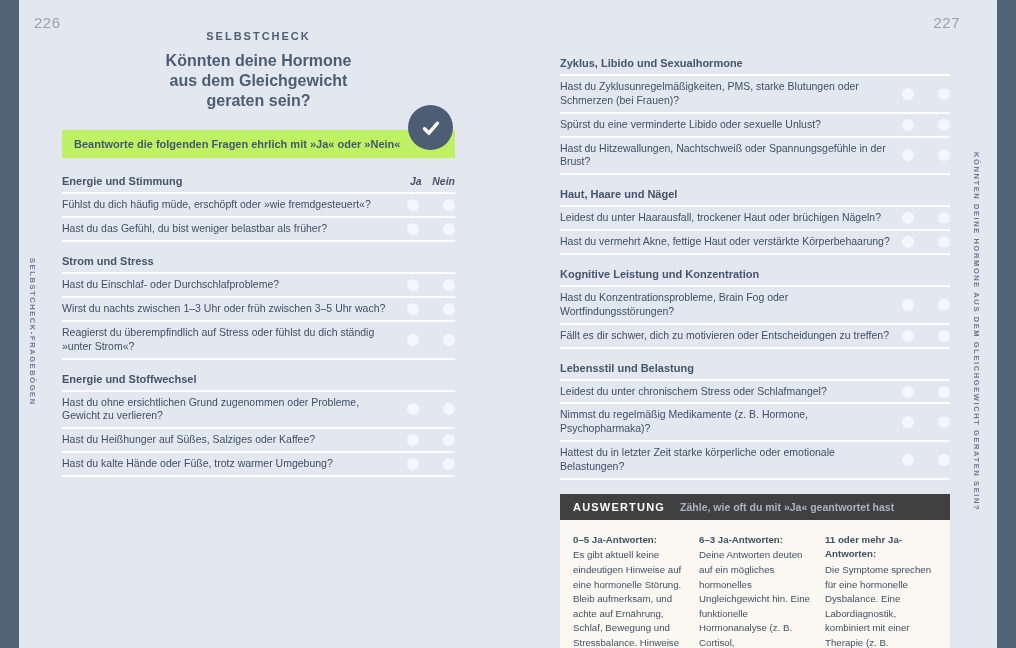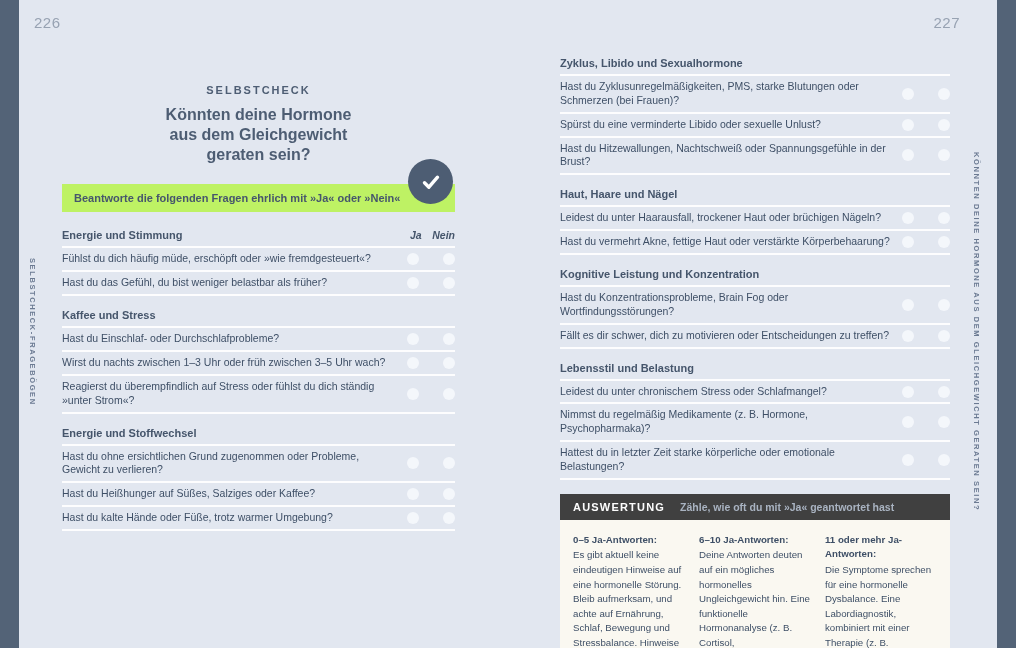--- a/index.html
+++ b/index.html
@@ -19,21 +19,21 @@
     position:absolute;writing-mode:vertical-rl;
     font-size:7.5px;font-weight:bold;letter-spacing:1.6px;color:#6b7a92;
     white-space:nowrap;
   }
   .spine-text.left{left:28px;top:258px;}
   .spine-text.right{left:972px;top:152px;}
 
   .left-page{position:absolute;left:62px;top:0;width:393px;}
   .right-page{position:absolute;left:560px;top:0;width:390px;}
 
-  .kicker{margin-top:84px;text-align:center;font-size:11px;font-weight:bold;
+  .kicker{margin-top:30px;text-align:center;font-size:11px;font-weight:bold;
     letter-spacing:2px;color:#4e5e74;}
   .title{margin-top:9px;text-align:center;font-size:16px;font-weight:bold;
     line-height:1.26;color:#4d5d73;}
   .instruction-bar{position:relative;margin-top:19px;background:#bef264;
     padding:8px 12px;font-size:11px;font-weight:bold;color:#46566c;}
   .check-badge{position:absolute;right:2px;top:-25px;width:45px;height:45px;
     border-radius:50%;background:#4d5d73;display:flex;align-items:center;justify-content:center;}
   .check-badge svg{width:24px;height:24px;}
 
   .section{margin-top:13px;}
@@ -106,21 +106,21 @@
       <span class="qtext">Hast du das Gefühl, du bist weniger belastbar als früher?</span>
       <span class="answers">
           <span class="dot"></span>
           <span class="dot"></span>
         </span>
     </div>
   </div>
 
   <div class="section">
     <div class="shead">
-      <span class="stitle">Kaffee und Stress</span>
+      <span class="stitle">Strom und Stress</span>
     </div>
     <div class="qrow">
       <span class="qtext">Hast du Einschlaf- oder Durchschlafprobleme?</span>
       <span class="answers">
           <span class="dot"></span>
           <span class="dot"></span>
         </span>
     </div>
     <div class="qrow">
       <span class="qtext">Wirst du nachts zwischen 1–3 Uhr oder früh zwischen 3–5 Uhr wach?</span>
@@ -265,21 +265,21 @@
   <div class="eval-header">
     <span class="eval-label">AUSWERTUNG</span>
     <span class="eval-subtitle">Zähle, wie oft du mit »Ja« geantwortet hast</span>
   </div>
   <div class="eval-body">
     <div class="eval-col">
       <div class="col-head">0–5 Ja-Antworten:</div>
       <div>Es gibt aktuell keine eindeutigen Hinweise auf eine hormonelle Störung. Bleib aufmerksam, und achte auf Ernährung, Schlaf, Bewegung und Stressbalance. Hinweise zur Unterstützung der einzelnen Hormone findest du auf S. 143ff.</div>
     </div>
     <div class="eval-col">
-      <div class="col-head">6–10 Ja-Antworten:</div>
+      <div class="col-head">6–3 Ja-Antworten:</div>
       <div>Deine Antworten deuten auf ein mögliches hormonelles Ungleichgewicht hin. Eine funktionelle Hormonanalyse (z. B. Cortisol, Schilddrüsenhormone, Geschlechtshormone, Insulin, DHEA) könnte Klarheit bringen.</div>
     </div>
     <div class="eval-col">
       <div class="col-head">11 oder mehr Ja-Antworten:</div>
       <div>Die Symptome sprechen für eine hormonelle Dysbalance. Eine Labordiagnostik, kombiniert mit einer Therapie (z. B. Ernährung, Stressreduktion, Mikronährstoffe, Pflanzenheilkunde), ist zu empfehlen.</div>
     </div>
   </div>
 </div>
 
 </body></html>

